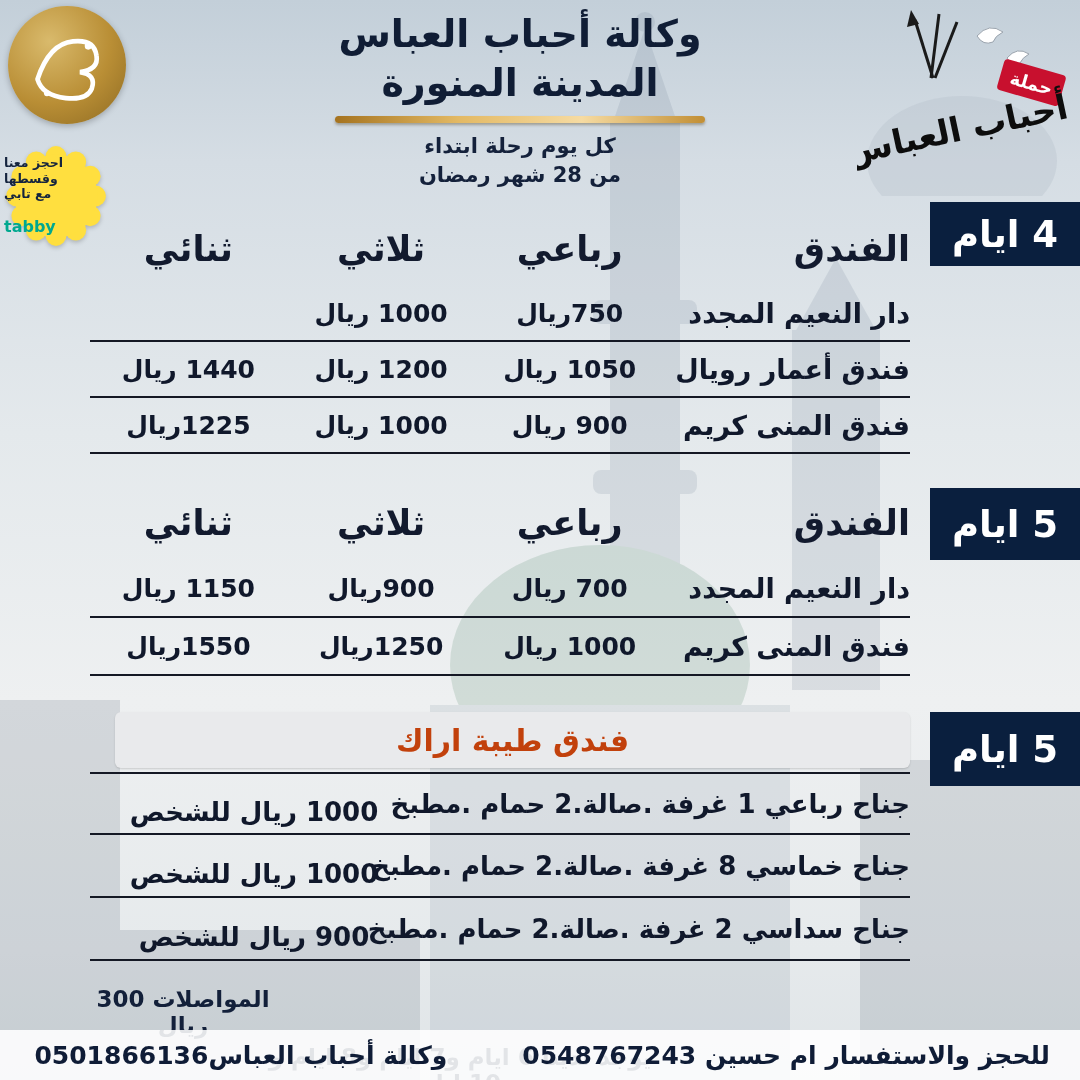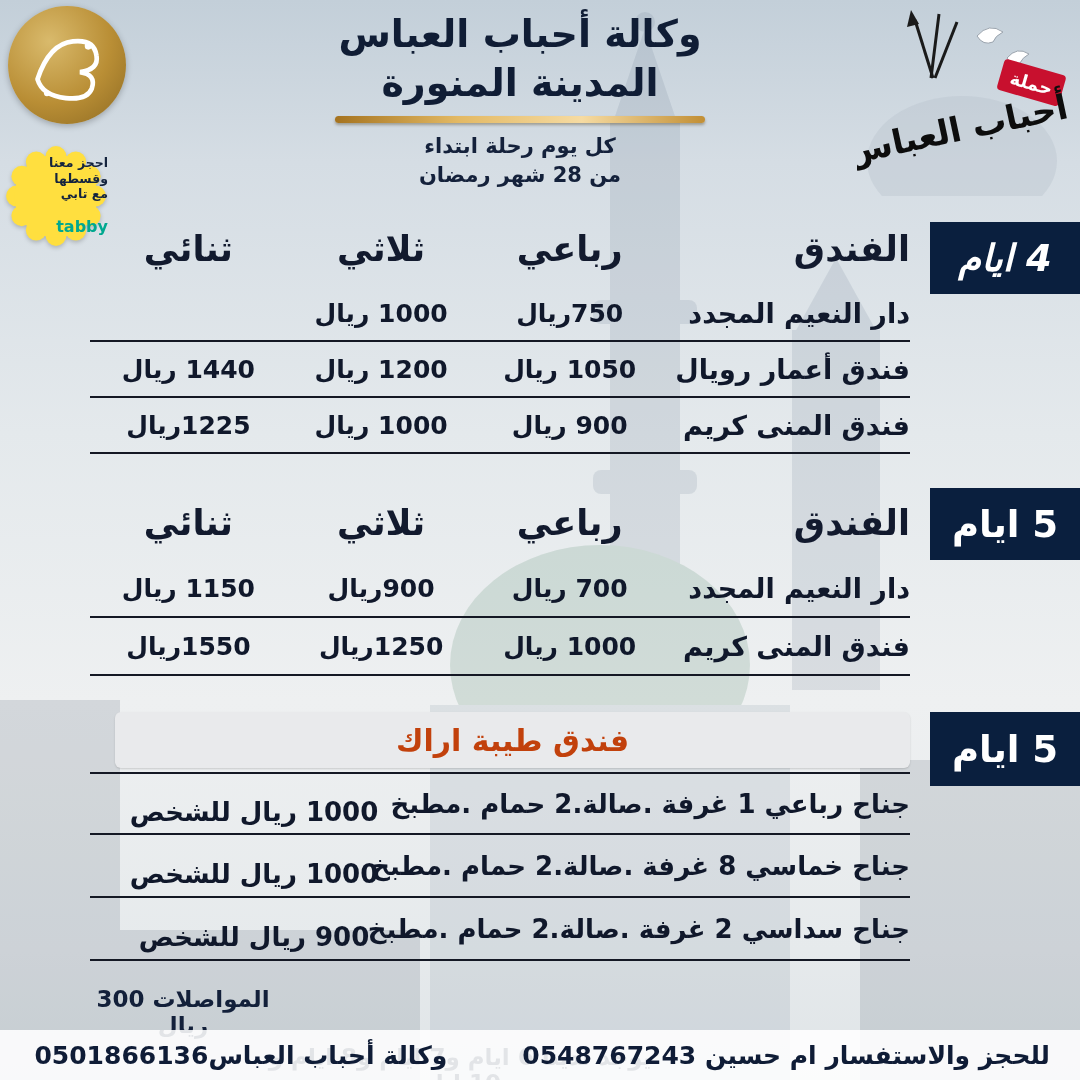--- a/index.html
+++ b/index.html
@@ -23,21 +23,21 @@
     background: radial-gradient(circle at 35% 30%, #d9ba6c 0%, #b98e35 55%, #8d6a22 100%);
     box-shadow: 0 2px 6px rgba(0,0,0,.25);
   }
   .round-logo svg { width: 100%; height: 100%; }
 
   
   .tabby-badge { position: absolute; top: 144px; left: 4px; width: 104px; height: 104px; }
   .tabby-badge svg { position: absolute; inset: 0; width: 100%; height: 100%; filter: drop-shadow(0 2px 2px rgba(0,0,0,.2)); }
   .tabby-text {
     position: absolute; inset: 0; display: flex; flex-direction: column;
-    align-items: flex-start; justify-content: center; direction: rtl;
+    align-items: flex-end; justify-content: center; direction: rtl;
     font-size: 12.5px; font-weight: bold; color: #15243e; line-height: 1.22; text-align: center;
   }
   .tabby-brand { font-size: 16px; font-weight: bold; color: #00a88f; direction: ltr; margin-top: 16px; }
 
   
   .title-block { position: absolute; top: 10px; left: 320px; width: 400px; text-align: center; direction: rtl; color: #101d35; }
   .title { font-size: 38px; font-weight: bold; line-height: 1.28; }
   .gold-rule {
     width: 370px; height: 7px; margin: 9px auto; border-radius: 4px;
     background: linear-gradient(90deg, #a5731f, #e3b964, #f6dba2, #c28f35);
@@ -48,21 +48,21 @@
   
   .campaign-logo { position: absolute; top: 6px; right: 8px; width: 215px; height: 190px; }
   .campaign-logo svg { width: 100%; height: 100%; }
 
   
   .side-label {
     position: absolute; right: 0; width: 150px; background: #0a1f3e; color: #ffffff;
     display: flex; align-items: center; justify-content: center;
     font-weight: bold; font-size: 37px; direction: rtl;
   }
-  .side-label-1 { top: 222px; height: 72px; font-style: italic; }
+  .side-label-1 { top: 202px; height: 64px; }
   .side-label-2 { top: 488px; height: 72px; }
   .side-label-3 { top: 712px; height: 74px; }
 
   
   .price-table { position: absolute; left: 90px; width: 820px; direction: rtl; }
   .table-1 { top: 212px; }
   .table-2 { top: 486px; }
   .t-header, .t-row { display: grid; grid-template-columns: 30% 23% 23% 24%; align-items: center; }
   .t-header { height: 74px; font-size: 35px; font-weight: bold; color: #121a2e; }
   .t-row { height: 56px; border-bottom: 2px solid #141824; font-size: 25px; font-weight: bold; }

